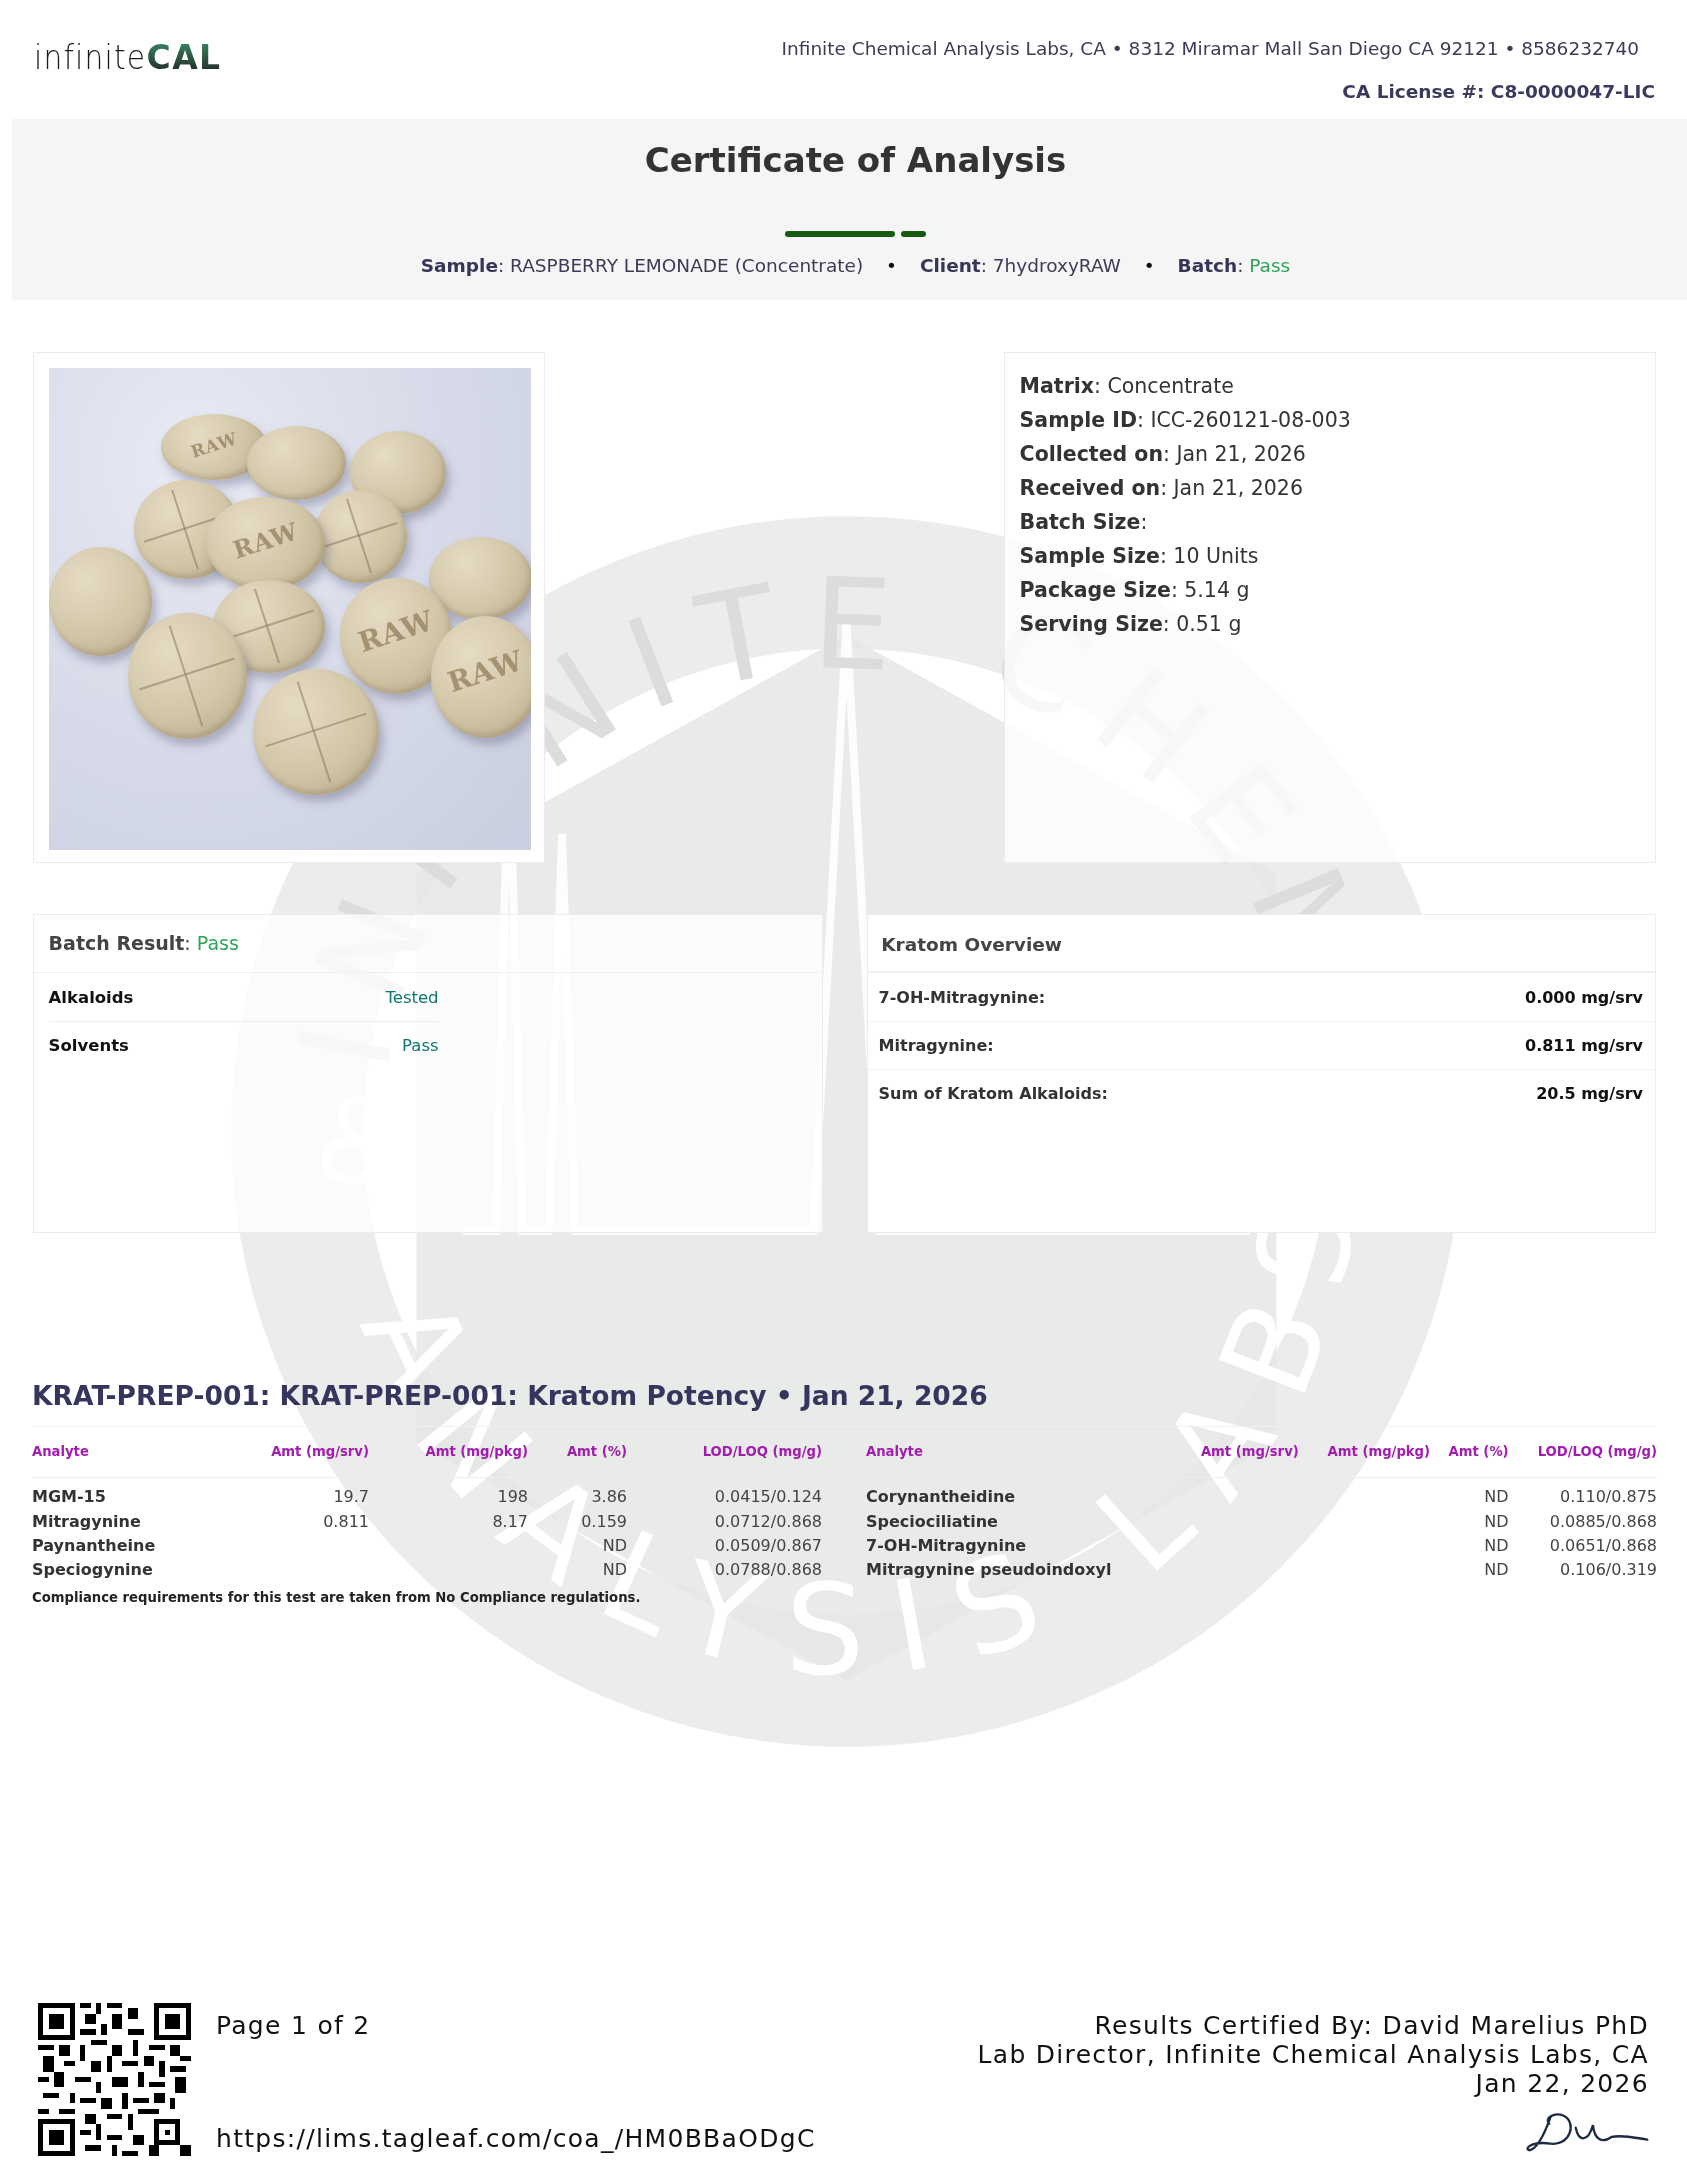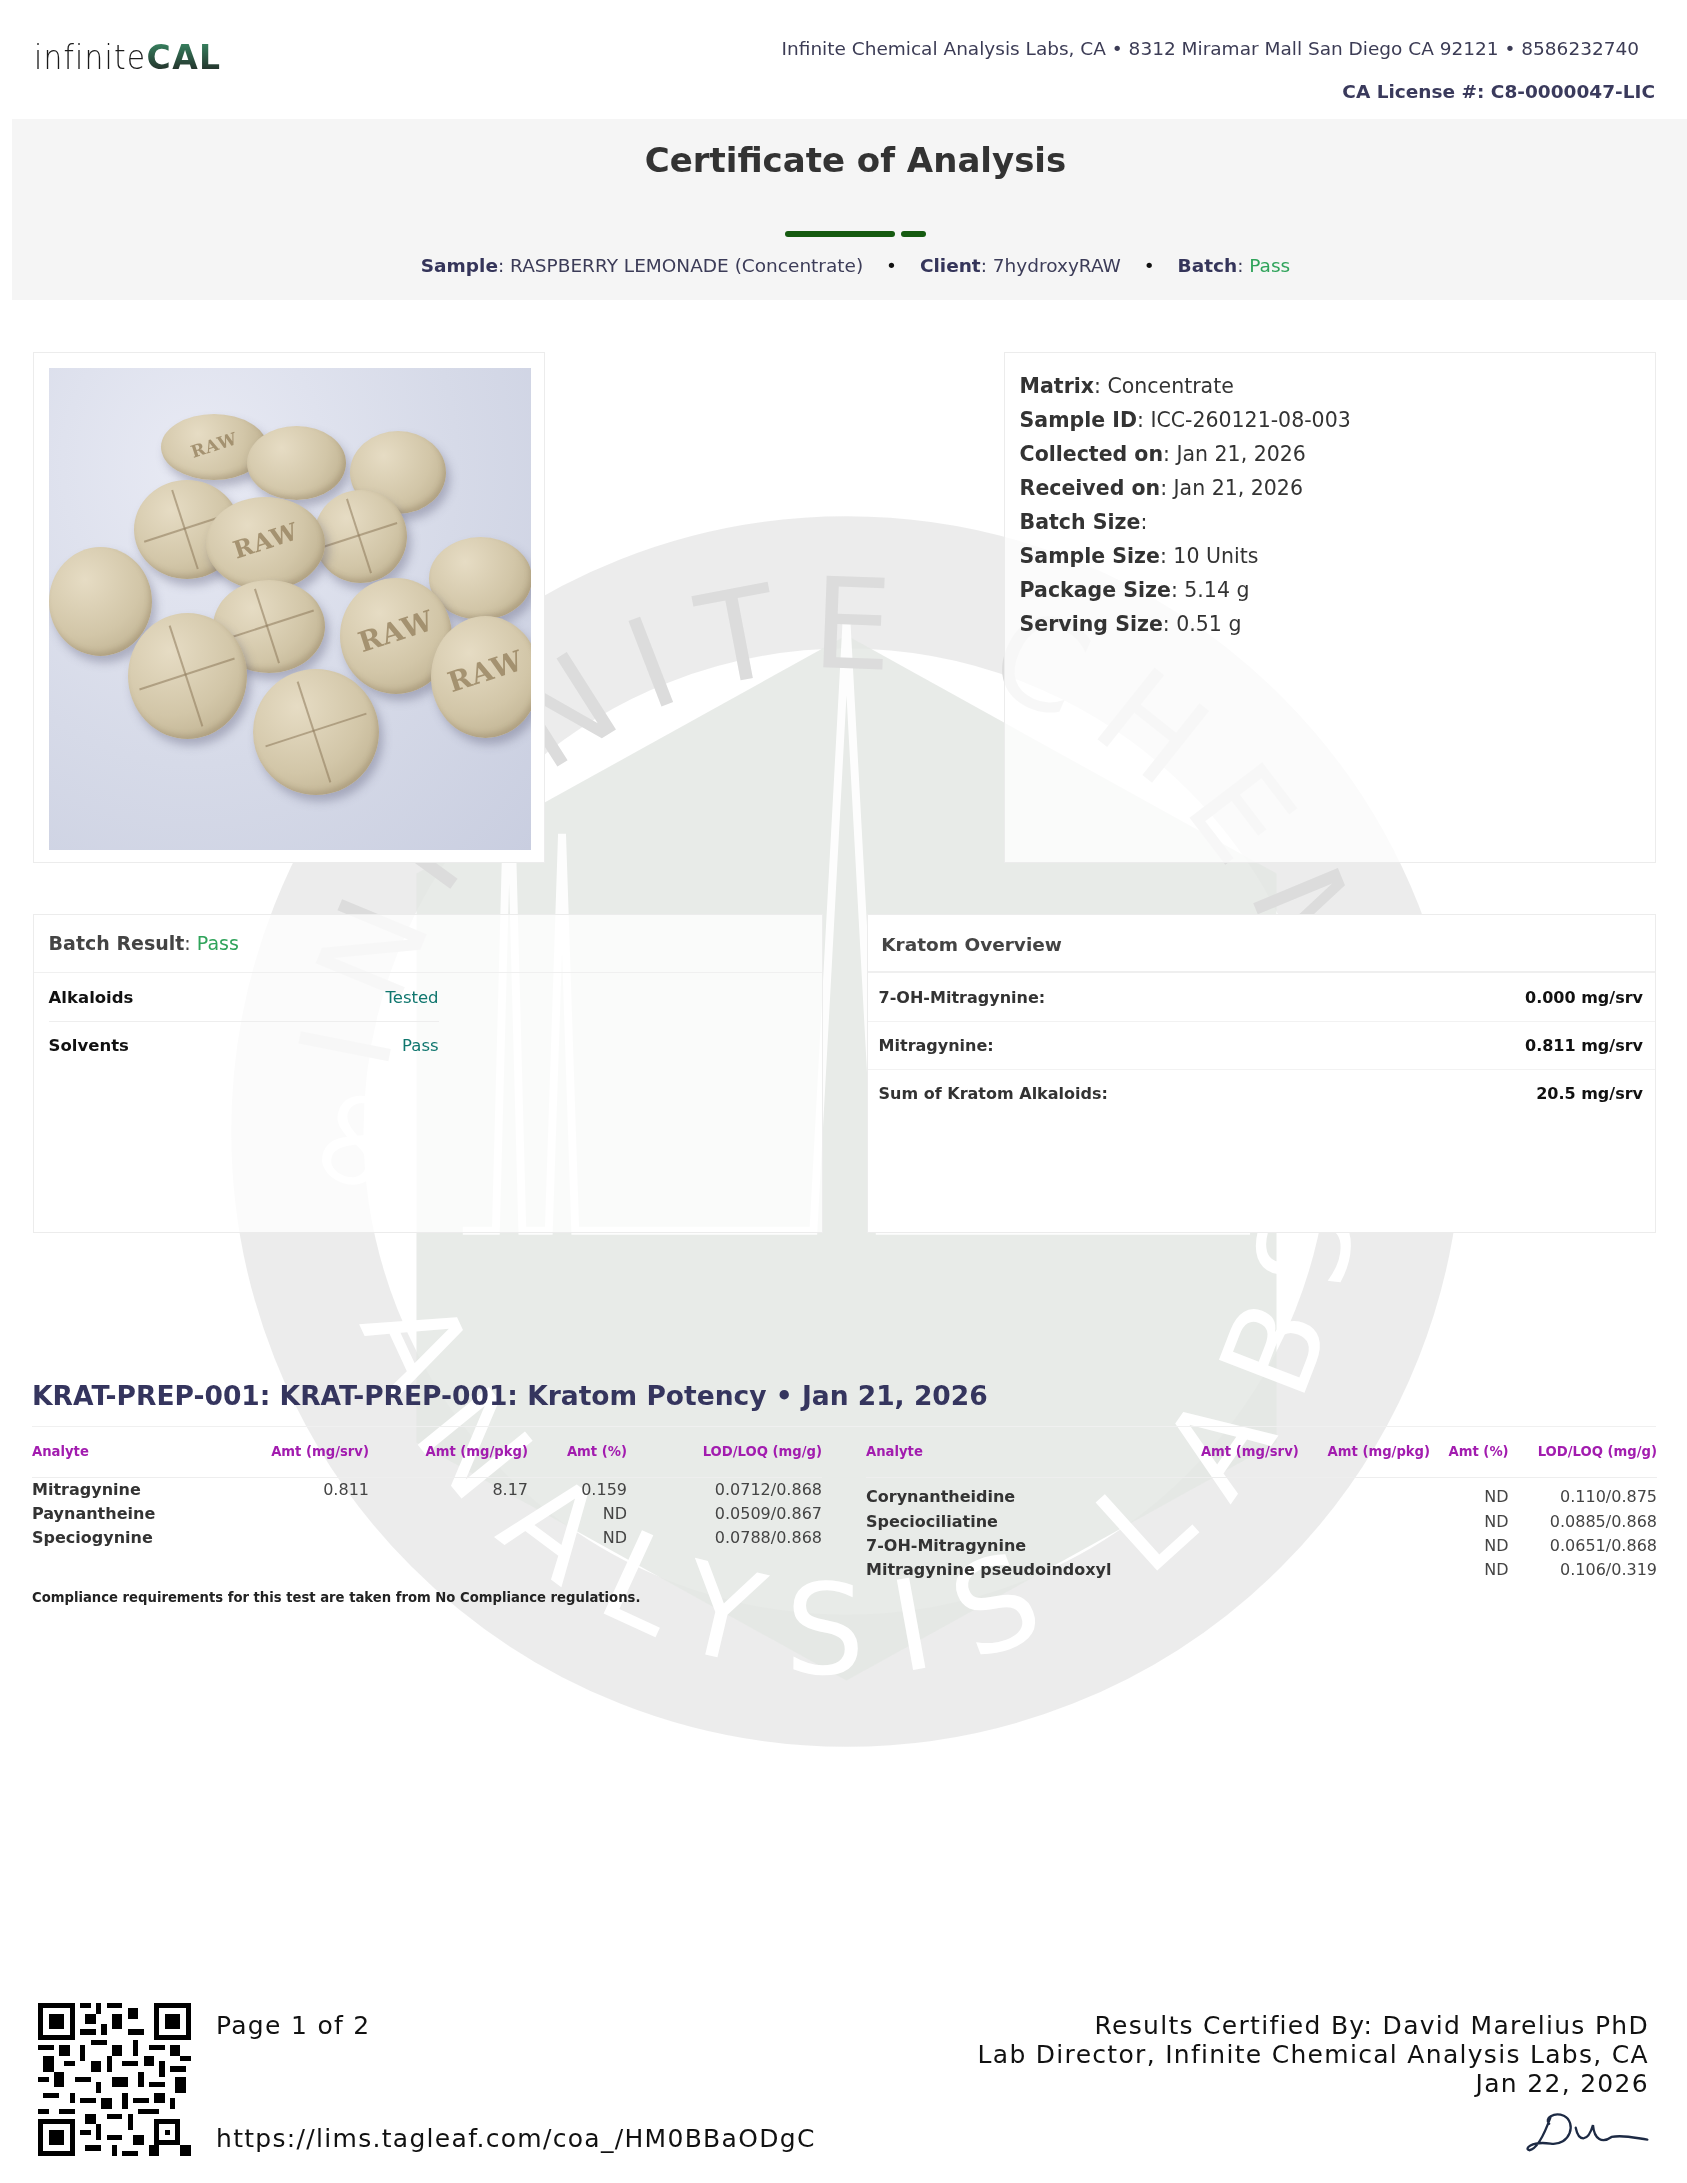--- a/index.html
+++ b/index.html
@@ -217,20 +217,27 @@
     <thead>
       <tr>
         <th class="l c0">Analyte</th>
         <th class="r c1">Amt (mg/srv)</th>
         <th class="r c2">Amt (mg/pkg)</th>
         <th class="r c3">Amt (%)</th>
         <th class="r c4">LOD/LOQ (mg/g)</th>
       </tr>
     </thead>
     <tbody>
+      <tr style="height:32px">
+        <td class="l an" style="padding-top:6.6px">MGM-15</td>
+        <td class="r" style="padding-top:6.6px">19.7</td>
+        <td class="r" style="padding-top:6.6px">198</td>
+        <td class="r" style="padding-top:6.6px">3.86</td>
+        <td class="r" style="padding-top:6.6px">0.0415/0.124</td>
+      </tr>
       <tr>
         <td class="l an">Mitragynine</td>
         <td class="r">0.811</td>
         <td class="r">8.17</td>
         <td class="r">0.159</td>
         <td class="r">0.0712/0.868</td>
       </tr>
       <tr>
         <td class="l an">Paynantheine</td>
         <td class="r"></td>

